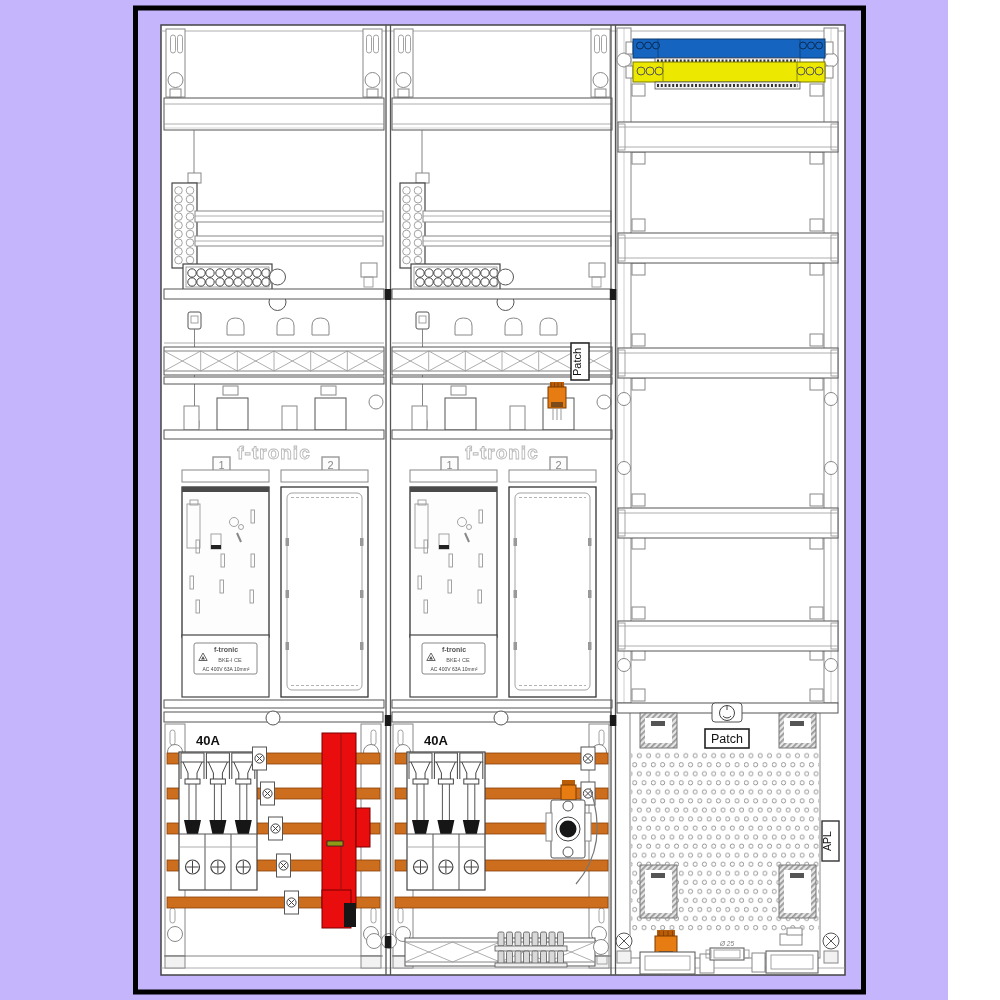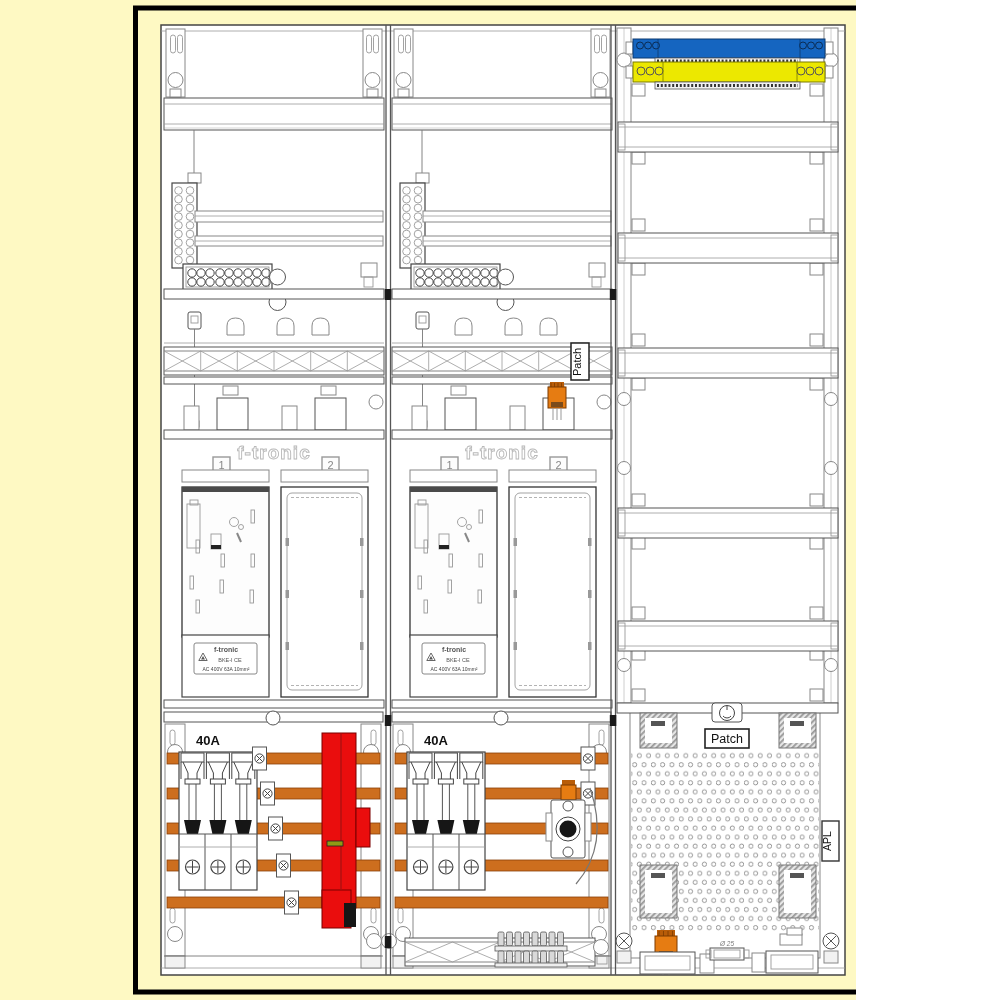--- a/index.html
+++ b/index.html
@@ -1,16 +1,16 @@
 <!DOCTYPE html>
 <html><head>
 <meta charset="utf-8">
 <style>
   html,body{margin:0;padding:0;background:#fff}
-  .canvas{position:relative;width:856px;height:1000px;background:#fef9c3;overflow:hidden}
+  .canvas{position:relative;width:948px;height:1000px;background:#c4b5fd;overflow:hidden}
   svg{position:absolute;left:0;top:0}
   svg text{font-family:"Liberation Sans","DejaVu Sans",sans-serif}
   .w1{fill:#fff;stroke:#555;stroke-width:1}
   .w2{fill:#fff;stroke:#444;stroke-width:1.2}
   .w3{fill:#fff;stroke:#333;stroke-width:1.3}
   .g8{fill:#fff;stroke:#888;stroke-width:1}
   .g9{fill:none;stroke:#999;stroke-width:0.9}
   .ln{stroke:#999;stroke-width:0.8}
   .ln7{stroke:#777;stroke-width:0.9}
   .s4{stroke:#444;stroke-width:1;fill:none}

